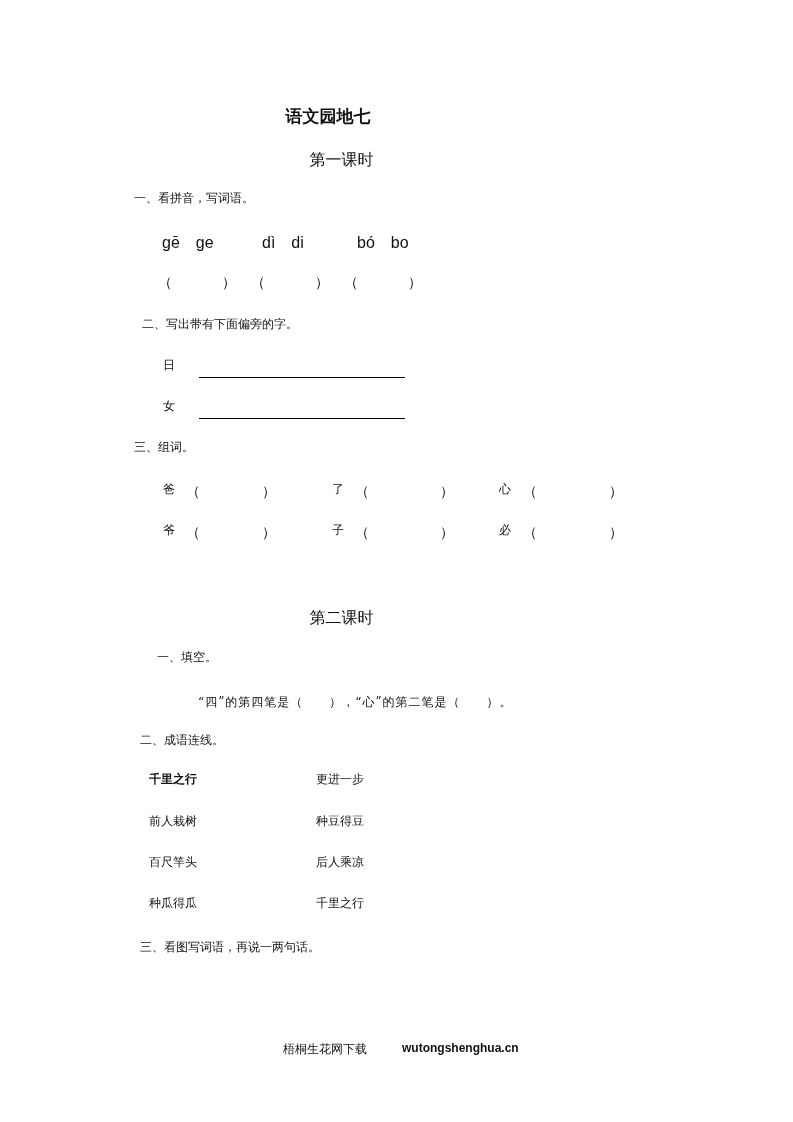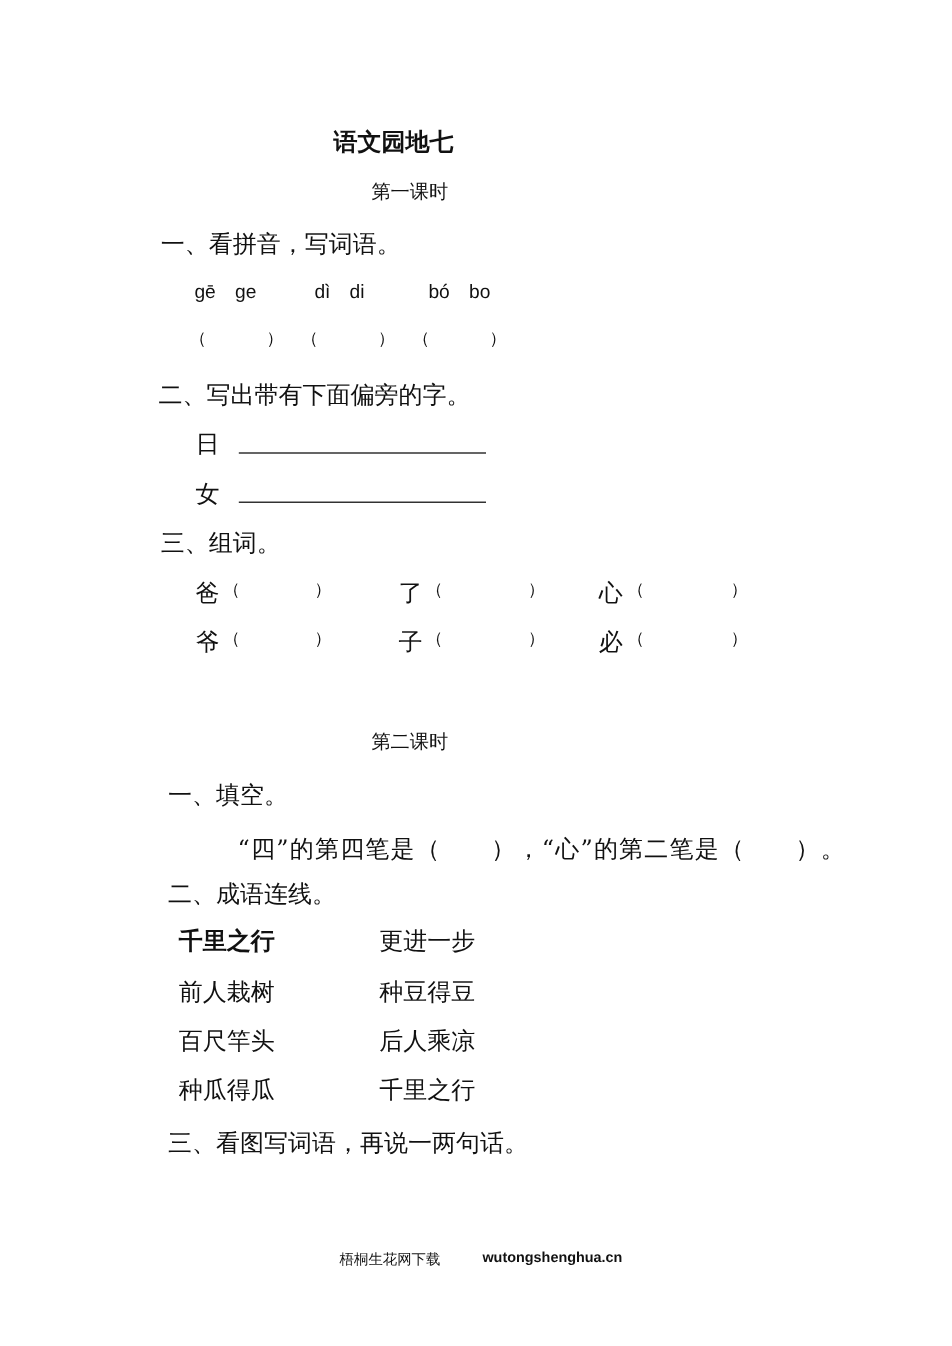--- a/index.html
+++ b/index.html
@@ -1,21 +1,21 @@
 <!DOCTYPE html>
 <html><head>
 <meta charset="utf-8">
 <style>
   html, body { margin: 0; padding: 0; background: #ffffff; }
   body { width: 793px; height: 1122px; position: relative; overflow: hidden;
          font-family: "DejaVu Serif", "Liberation Serif", serif; color: #111; }
   .abs { position: absolute; white-space: nowrap; }
-  .title { font-weight: bold; font-size: 20px; left: 0; width: 656px; text-align: center; top: 105px; }
+  .title { font-weight: bold; font-size: 17px; left: 0; width: 656px; text-align: center; top: 105px; }
   .subtitle { font-size: 16px; left: 0; width: 683px; text-align: center; }
-  .q { font-size: 20px; }
+  .q { font-size: 12px; }
   .pinyin { font-family: "Liberation Sans", sans-serif; font-size: 16px; }
   .paren { font-size: 14px; }
   .line { position: absolute; height: 0; border-top: 1px solid #000; }
   .footer { font-size: 12px; top: 1041px; }
   .footer-url { font-family: "Liberation Sans", sans-serif; font-size: 12px; top: 1041px; font-weight: bold; }
 </style>
 </head>
 <body>
 
 <div>
@@ -25,21 +25,21 @@
   <div class="abs subtitle" style="top:150px;">第一课时</div>
 
   <div class="abs q" style="left:134px; top:190px;">一、看拼音，写词语。</div>
   <div class="abs pinyin" style="left:162px; top:233px;">gē　ge</div>
   <div class="abs pinyin" style="left:262px; top:233px;">dì　di</div>
   <div class="abs pinyin" style="left:357px; top:233px;">bó　bo</div>
   <div class="abs paren" style="left:158px; top:274px; letter-spacing:2px;">（　　　）</div>
   <div class="abs paren" style="left:251px; top:274px; letter-spacing:2px;">（　　　）</div>
   <div class="abs paren" style="left:344px; top:274px; letter-spacing:2px;">（　　　）</div>
 
-  <div class="abs q" style="left:132px; top:316px;text-align:center;">二、写出带有下面偏旁的字。</div>
+  <div class="abs q" style="left:142px; top:316px;text-align:center;">二、写出带有下面偏旁的字。</div>
   <div class="abs q" style="left:163px; top:357px;">日</div>
   <div class="line" style="left:199px; top:377px; width:206px;"></div>
   <div class="abs q" style="left:163px; top:398px;">女</div>
   <div class="line" style="left:199px; top:418px; width:206px;"></div>
 
   <div class="abs q" style="left:134px; top:439px;">三、组词。</div>
 
   <div class="abs q" style="left:163px; top:481px;">爸</div>
   <div class="abs paren" style="left:186px; top:483px;">（</div>
   <div class="abs paren" style="left:262px; top:483px;">）</div>
@@ -55,21 +55,21 @@
   <div class="abs paren" style="left:262px; top:524px;">）</div>
   <div class="abs q" style="left:332px; top:522px;">子</div>
   <div class="abs paren" style="left:355px; top:524px;">（</div>
   <div class="abs paren" style="left:440px; top:524px;">）</div>
   <div class="abs q" style="left:499px; top:522px;">必</div>
   <div class="abs paren" style="left:523px; top:524px;">（</div>
   <div class="abs paren" style="left:609px; top:524px;">）</div>
 
   <div class="abs subtitle" style="top:608px;">第二课时</div>
 
-  <div class="abs q" style="left:140px; top:649px;font-family:Liberation Mono, monospace;">一、填空。</div>
+  <div class="abs q" style="left:157px; top:649px;font-family:Liberation Mono, monospace;">一、填空。</div>
   <div class="abs q" style="left:150px; top:694px; letter-spacing:1px;margin-left:48px;">“四”的第四笔是（　　），“心”的第二笔是（　　）。</div>
 
   <div class="abs q" style="left:140px; top:732px;">二、成语连线。</div>
 
   <div class="abs q" style="left:149px; top:771px;font-weight:bold;">千里之行</div>
   <div class="abs q" style="left:316px; top:771px;">更进一步</div>
   <div class="abs q" style="left:149px; top:813px;">前人栽树</div>
   <div class="abs q" style="left:316px; top:813px;">种豆得豆</div>
   <div class="abs q" style="left:149px; top:854px;">百尺竿头</div>
   <div class="abs q" style="left:316px; top:854px;">后人乘凉</div>

